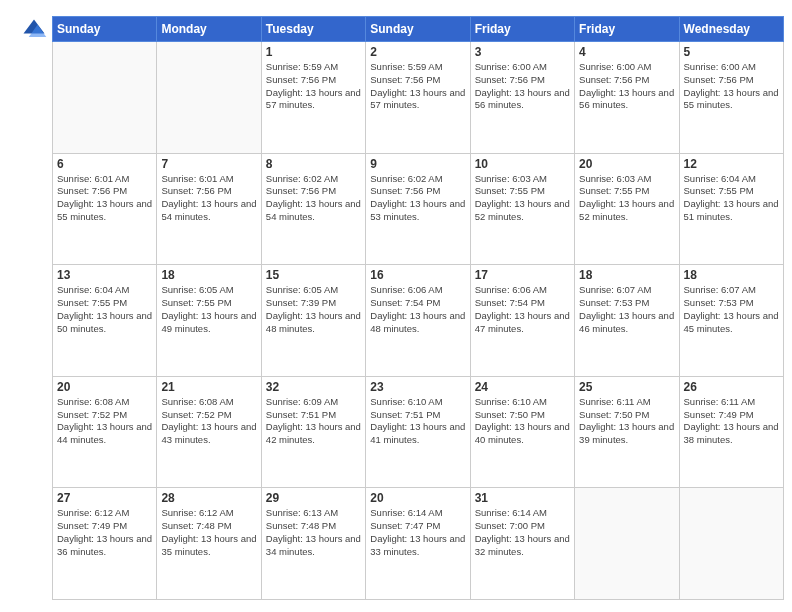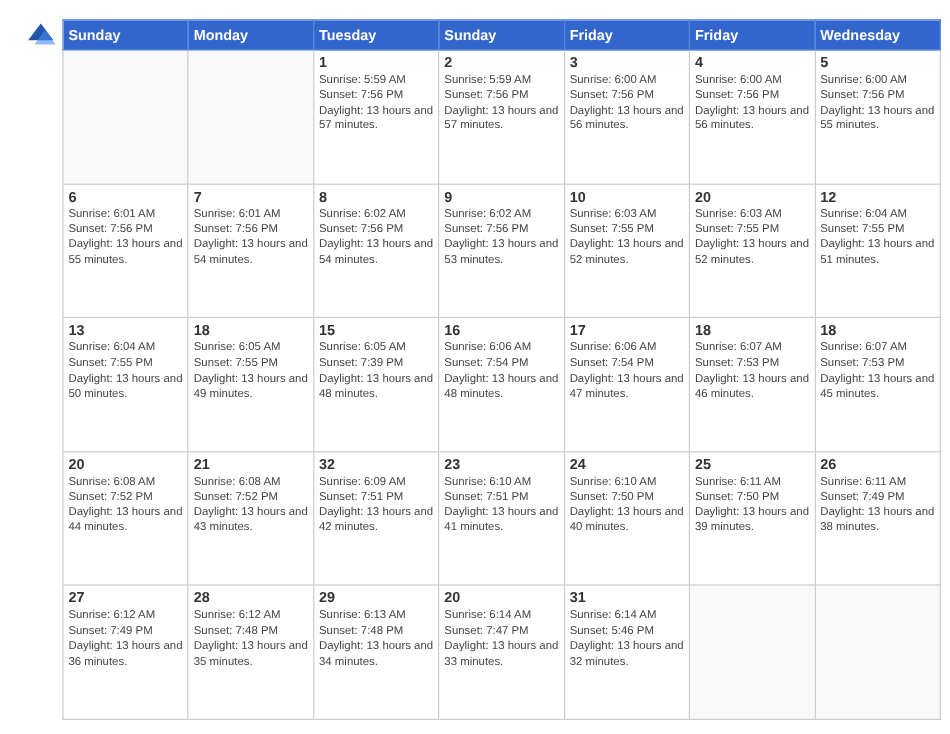--- a/index.html
+++ b/index.html
@@ -322,21 +322,21 @@
           </td>
           <td>
             <span class="day-number">20</span>
             <div class="day-detail">Sunrise: 6:14 AM
 Sunset: 7:47 PM
 Daylight: 13 hours and 33 minutes.</div>
           </td>
           <td>
             <span class="day-number">31</span>
             <div class="day-detail">Sunrise: 6:14 AM
-Sunset: 5:46 PM
+Sunset: 7:00 PM
 Daylight: 13 hours and 32 minutes.</div>
           </td>
           <td class="empty"></td>
           <td class="empty"></td>
         </tr>
       </tbody>
   </table>
 </div>
 
 </body></html>

